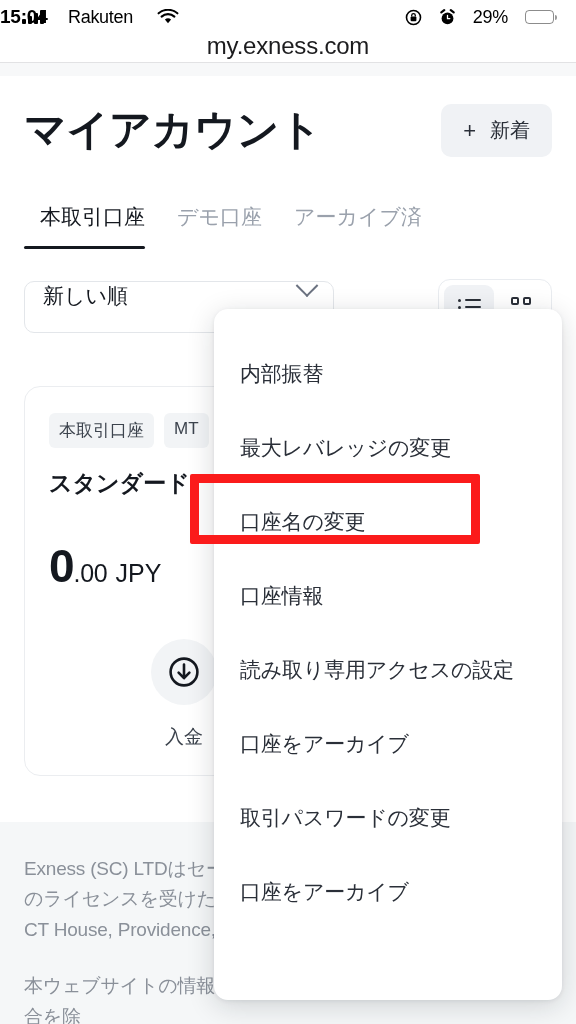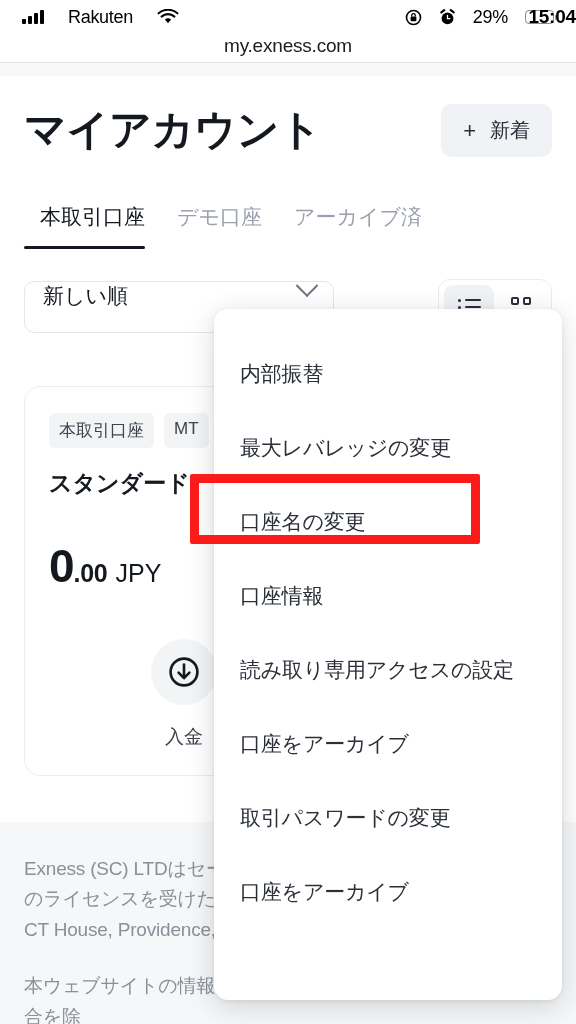--- a/index.html
+++ b/index.html
@@ -35,21 +35,21 @@
   }
   .sb-left {
     display: flex;
     align-items: center;
     gap: 24px;
     flex: 1;
   }
   .sb-center {
     position: absolute;
     left: 0; right: 0;
-    text-align: right;
+    text-align: left;
     font-size: 19px;
     font-weight: 700;
     letter-spacing: -0.2px;
     pointer-events: none;
   }
   .sb-right {
     display: flex;
     align-items: center;
     gap: 17px;
     margin-left: auto;
@@ -112,21 +112,21 @@
     position: absolute;
     top: 34px; left: 0;
     width: 576px;
     height: 24px;
     display: flex;
     align-items: center;
     justify-content: center;
     background: #ffffff;
   }
   .url-text {
-    font-size: 19px;
+    font-size: 24px;
     font-weight: 400;
     color: #1c1c1e;
     letter-spacing: -0.2px;
   }
 
   .browser-hairline {
     position: absolute;
     top: 62px; left: 0;
     width: 576px;
     height: 1px;
@@ -331,21 +331,21 @@
     color: #14181f;
   }
   .balance .whole {
     font-size: 46px;
     font-weight: 700;
     letter-spacing: -1px;
     line-height: 1;
   }
   .balance .frac {
     font-size: 25px;
-    font-weight: 700;
+    font-weight: 400;
     letter-spacing: -0.3px;
   }
   .balance .cur {
     font-size: 25px;
     font-weight: 400;
     margin-left: 8px;
   }
   .actions {
     margin-top: 50px;
     display: flex;

